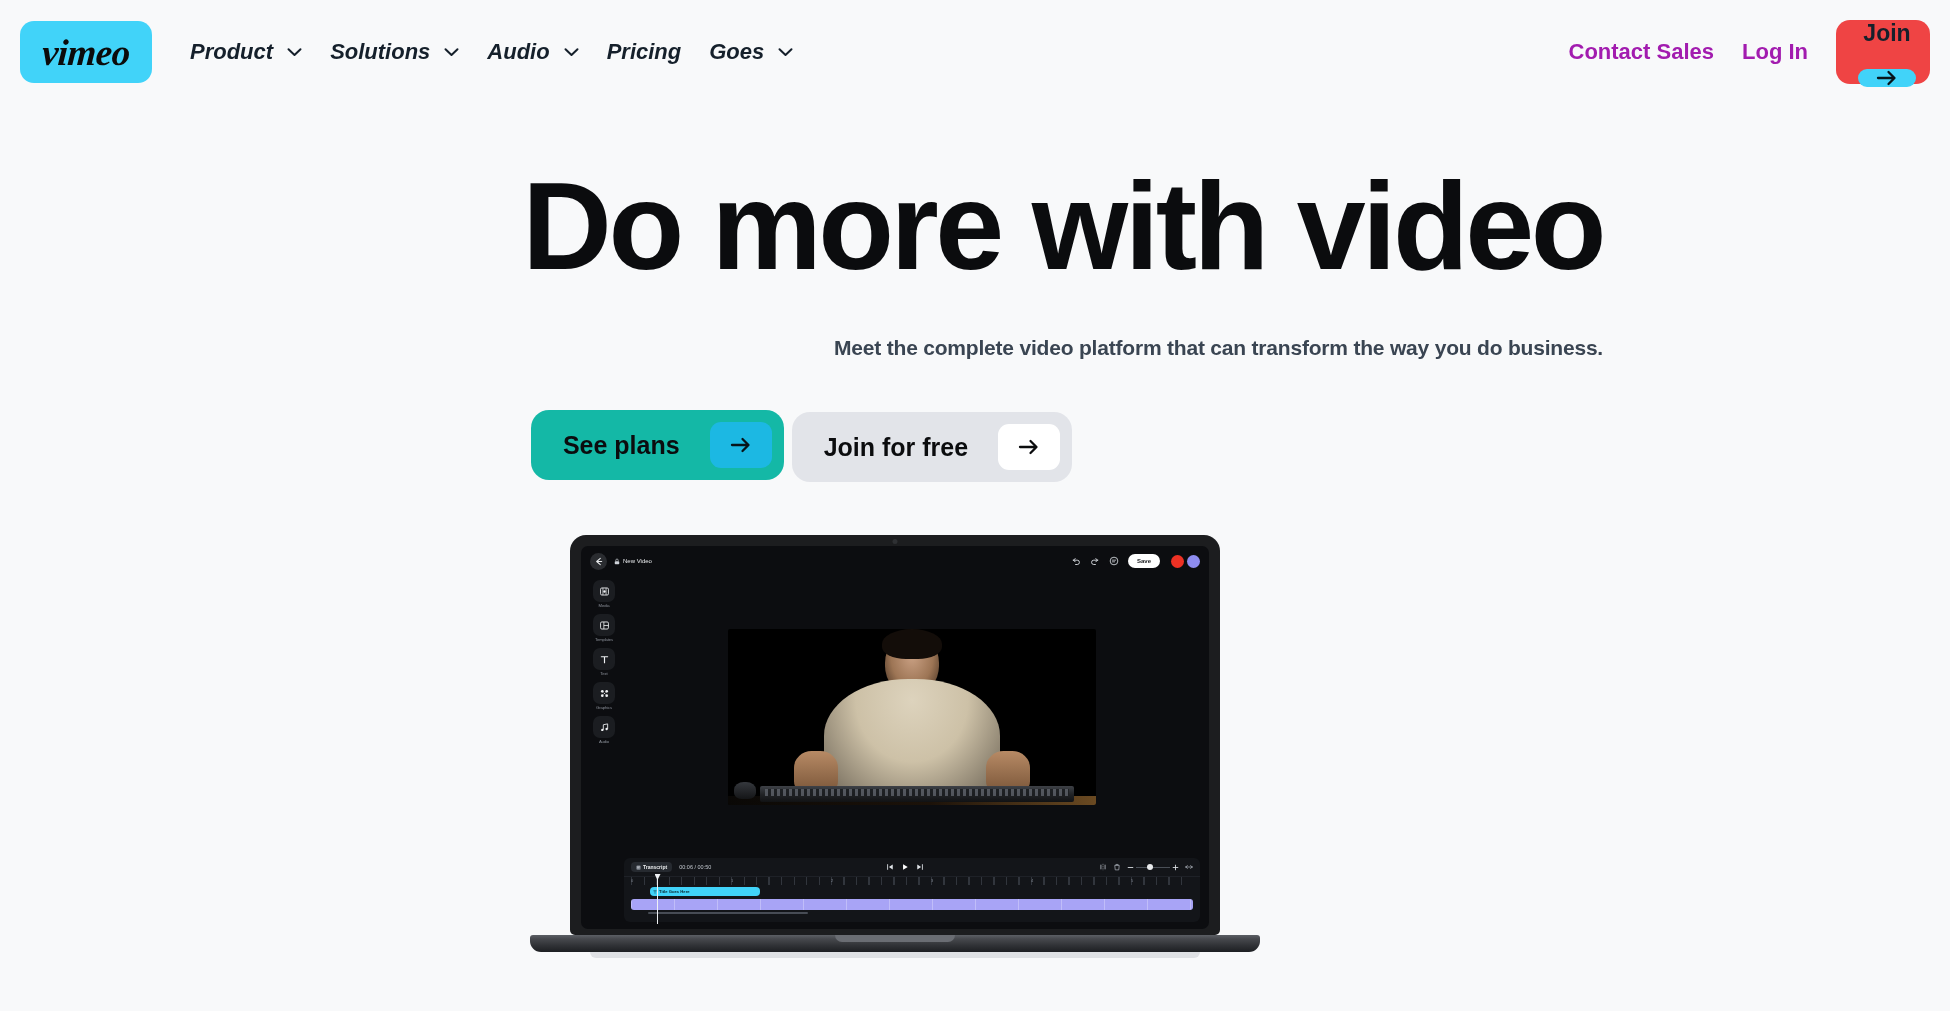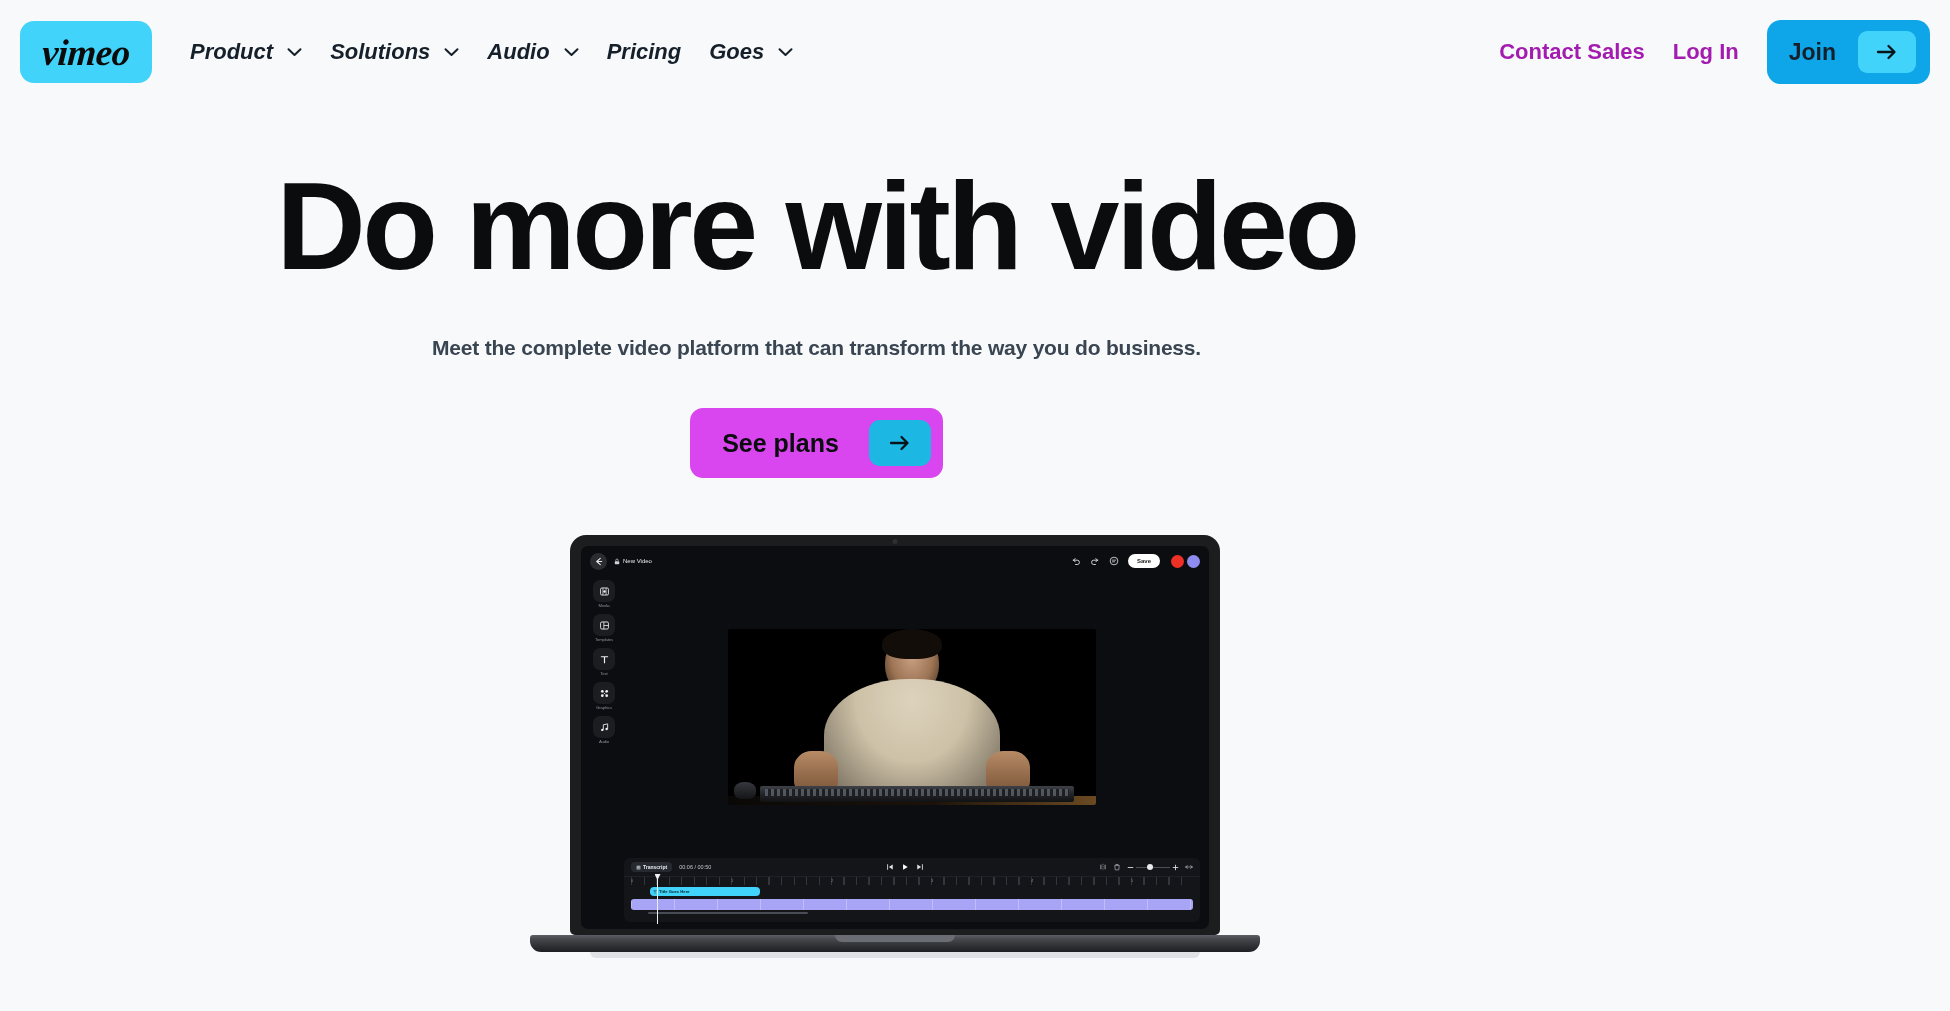--- a/index.html
+++ b/index.html
@@ -45,37 +45,38 @@
   .nav-right {
     margin-left: auto;
     display: flex; align-items: center; gap: 0;
   }
   .nav-right-link {
     font-size: 22px; font-weight: bold; color: #a21caf;
     padding: 8px 14px; cursor: pointer; white-space: nowrap;
   }
   .join-group {
     margin-left: 14px;
-    background: #0ea5e9;
+    background: #ef4444;
     border-radius: 14px;
     height: 64px;
     display: flex; align-items: center;
     padding: 0 14px 0 22px;
     gap: 22px;
+    flex-direction: column;
   }
   .join-label { font-size: 23px; font-weight: bold; color: #15202b; }
   .join-arrow {
     width: 58px; height: 42px;
     background: #41d3f9;
     border-radius: 9px;
     display: flex; align-items: center; justify-content: center;
   }
 
   
-  .hero { position: absolute; top: 104px; left: 15px; width: 1603px; text-align: center; }
+  .hero { position: absolute; top: 104px; left: 0; width: 1603px; text-align: right; }
   .hero-title {
     font-size: 124px;
     font-weight: bold;
     color: #0b0c0e;
     letter-spacing: -3.5px;
     line-height: 1.0;
     margin-top: 60px;
   }
   .hero-sub {
     font-size: 21px;
@@ -89,21 +90,21 @@
     gap: 8px; margin-top: 48px;
   }
   .cta {
     display: flex; align-items: center;
     border-radius: 18px;
     height: 70px;
     padding: 0 12px 0 32px;
     gap: 30px;
     cursor: pointer;
   }
-  .cta.primary { background: #d946ef; border-radius: 13px; }
+  .cta.primary { background: #14b8a6; }
   .cta.secondary { background: #e2e4e9; margin-top: 4px; }
   .cta-label { font-size: 25px; font-weight: bold; color: #0b0c0e; white-space: nowrap; }
   .cta-arrow {
     width: 62px; height: 46px;
     border-radius: 11px;
     display: flex; align-items: center; justify-content: center;
   }
   .cta.primary .cta-arrow { background: #1cb8e3; }
   .cta.secondary .cta-arrow { background: #ffffff; }
 
@@ -393,20 +394,28 @@
 <div class="hero">
   <h1 class="hero-title">Do more with video</h1>
   <p class="hero-sub">Meet the complete video platform that can transform the way you do business.</p>
 
   <div class="cta-row">
     <div class="cta primary">
       <span class="cta-label">See plans</span>
       <span class="cta-arrow">
         <svg class="ico" width="24" height="18" viewBox="0 0 24 18">
             <path d="M3 9 H19 M13.5 3 L19.5 9 L13.5 15" stroke="#07141a" stroke-width="2.3" fill="none" stroke-linecap="round" stroke-linejoin="round"></path>
+          </svg>
+      </span>
+    </div>
+    <div class="cta secondary">
+      <span class="cta-label">Join for free</span>
+      <span class="cta-arrow">
+        <svg class="ico" width="24" height="18" viewBox="0 0 24 18">
+            <path d="M3 9 H19 M13.5 3 L19.5 9 L13.5 15" stroke="#0b0c0e" stroke-width="2.3" fill="none" stroke-linecap="round" stroke-linejoin="round"></path>
           </svg>
       </span>
     </div>
   </div>
 </div>
 
 <div class="laptop">
   <div class="laptop-screen">
     <div class="camera-dot"></div>
 

